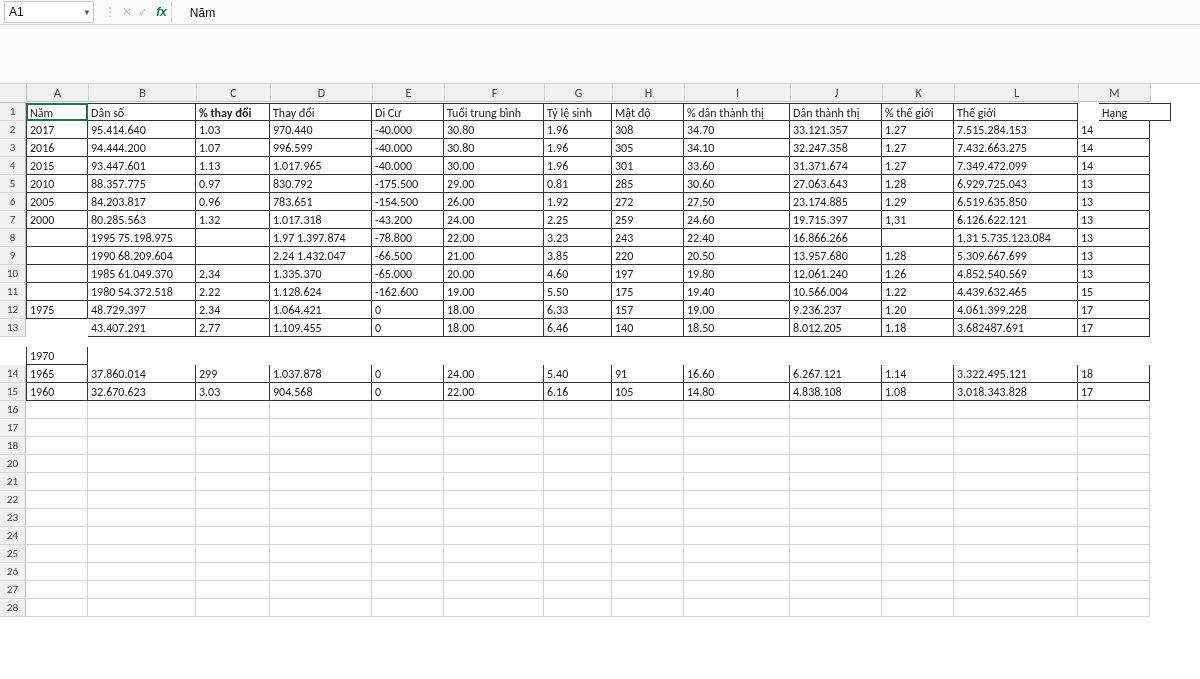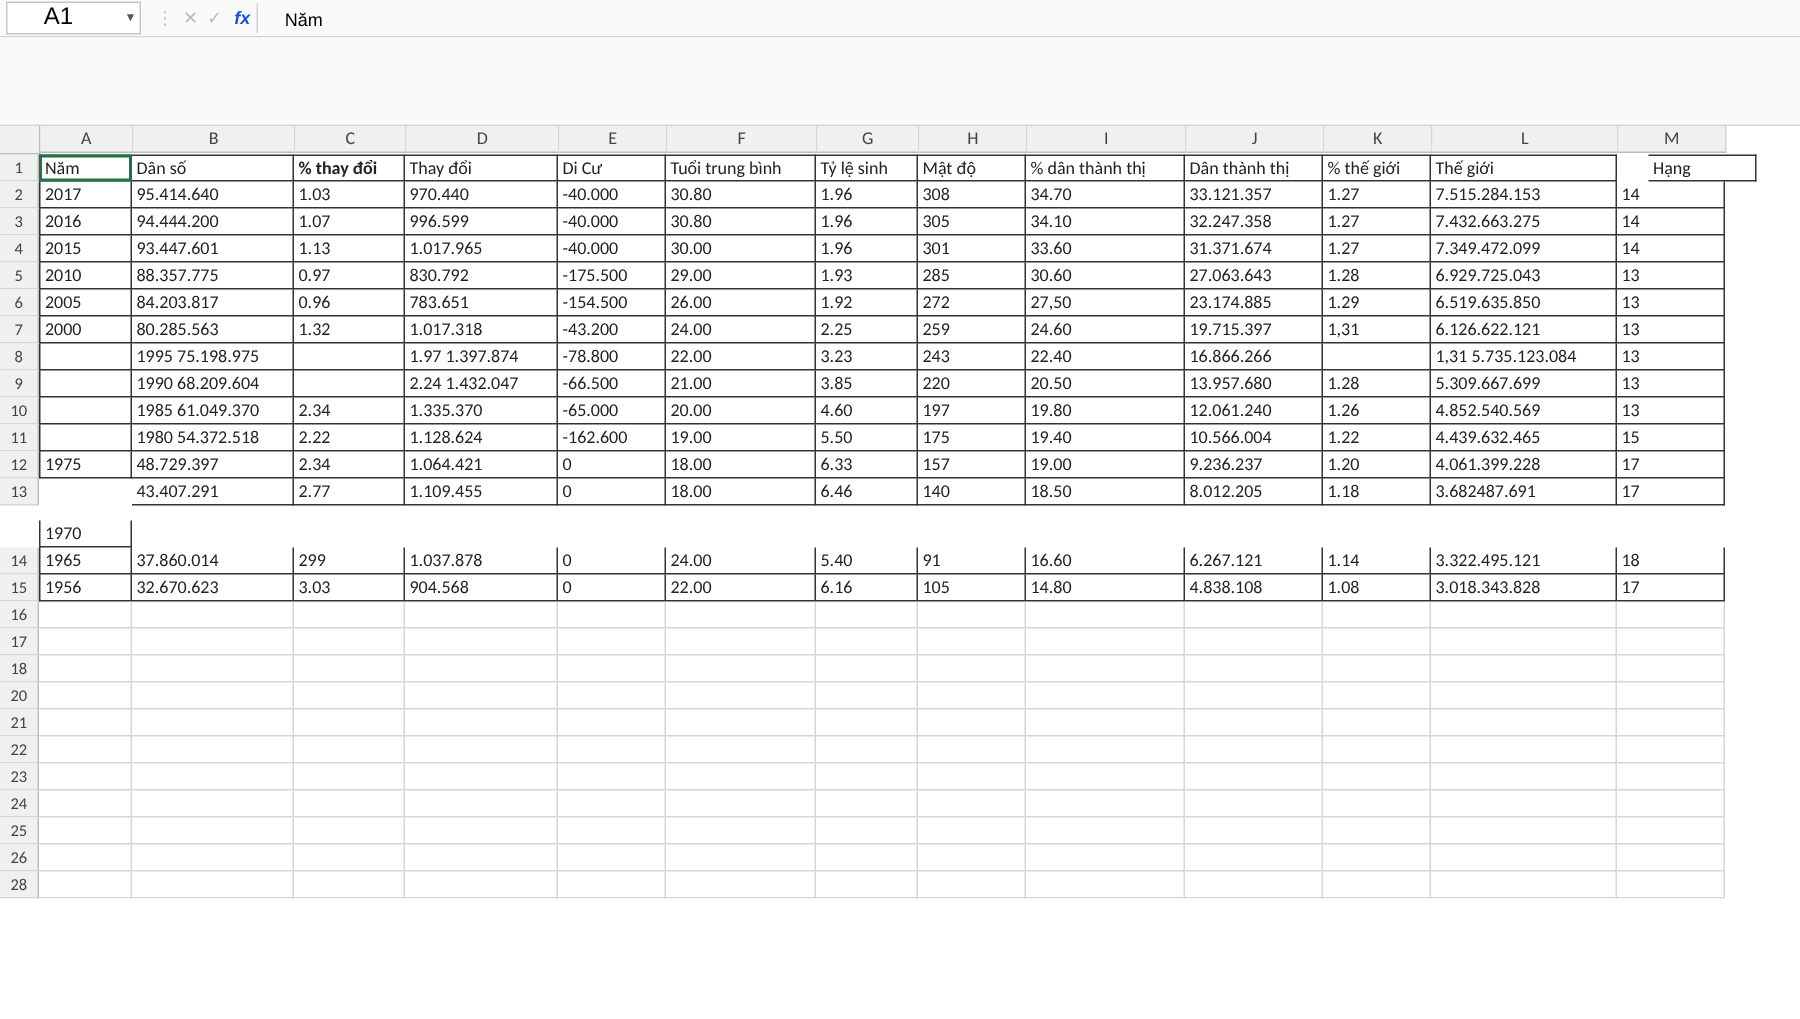--- a/index.html
+++ b/index.html
@@ -1,22 +1,22 @@
 <!DOCTYPE html>
 <html><head>
 <meta charset="utf-8">
 <style>
   html,body{margin:0;padding:0;font-family:Calibri,Arial,sans-serif;font-size:12px;color:#222;background:#fff;}
   .fx-bar{height:24px;display:flex;align-items:center;border-bottom:1px solid #d4d4d4;background:#fafafa;}
   .namebox{width:88px;height:20px;margin-left:4px;background:#fff;border:1px solid #c7c7c7;display:flex;align-items:center;position:relative;}
-  .namebox input{border:none;outline:none;width:60px;font-size:16px;padding-left:4px;background:transparent;text-align:center;}
+  .namebox input{border:none;outline:none;width:60px;font-size:12px;padding-left:4px;background:transparent;}
   .namebox .dd{position:absolute;right:2px;font-size:8px;color:#555;}
   .fx-tools{display:flex;align-items:center;gap:6px;margin-left:10px;color:#bdbdbd;}
   .fx-tools span{font-family:Arial;}
-  .fx-label{font-style:italic;font-weight:bold;color:#1d4ed8;margin-left:2px;}
+  .fx-label{font-style:italic;font-weight:bold;color:#0f766e;margin-left:2px;}
   .fx-input{flex:1;height:20px;margin-left:8px;}
   .fx-input input{width:100%;height:100%;border:none;outline:none;font-size:12px;padding-left:6px;background:transparent;}
   .gap{height:58px;background:#fafafa;border-bottom:1px solid #d4d4d4;}
   .corner{width:26px;height:18px;background:#f0f0f0;border-right:1px solid #bcbcbc;border-bottom:1px solid #bcbcbc;flex-shrink:0;}
   .col-headers{display:flex;}
   .col-h{height:18px;background:#f0f0f0;border-right:1px solid #d6d6d6;border-bottom:1px solid #bcbcbc;text-align:center;font-size:12px;color:#444;line-height:18px;box-sizing:border-box;}
   .row-h{width:26px;height:18px;background:#f0f0f0;border-right:1px solid #bcbcbc;border-bottom:1px solid #d6d6d6;text-align:center;font-size:11px;color:#444;line-height:18px;flex-shrink:0;box-sizing:border-box;}
   .row{display:flex;}
   .cell{height:18px;border-right:1px solid #d6d6d6;border-bottom:1px solid #d6d6d6;font-size:12px;line-height:18px;padding-left:3px;box-sizing:border-box;overflow:hidden;white-space:nowrap;}
   .cell.data{border-right:1px solid #333;border-bottom:1px solid #333;}
@@ -133,21 +133,21 @@
         <div class="cell cM data">14</div>
       </div>
       <div class="row">
         <div class="row-h">5</div>
         <div class="cell cA data" style="border-left: 1px solid rgb(51, 51, 51);">2010</div>
         <div class="cell cB data">88.357.775</div>
         <div class="cell cC data">0.97</div>
         <div class="cell cD data">830.792</div>
         <div class="cell cE data">-175.500</div>
         <div class="cell cF data">29.00</div>
-        <div class="cell cG data">1.93</div>
+        <div class="cell cG data">0.81</div>
         <div class="cell cH data">285</div>
         <div class="cell cI data">30.60</div>
         <div class="cell cJ data">27.063.643</div>
         <div class="cell cK data">1.28</div>
         <div class="cell cL data">6.929.725.043</div>
         <div class="cell cM data">13</div>
       </div>
       <div class="row">
         <div class="row-h">6</div>
         <div class="cell cA data" style="border-left: 1px solid rgb(51, 51, 51);">2005</div>
@@ -287,21 +287,21 @@
         <div class="cell cG data">5.40</div>
         <div class="cell cH data">91</div>
         <div class="cell cI data">16.60</div>
         <div class="cell cJ data">6.267.121</div>
         <div class="cell cK data">1.14</div>
         <div class="cell cL data">3.322.495.121</div>
         <div class="cell cM data">18</div>
       </div>
       <div class="row">
         <div class="row-h">15</div>
-        <div class="cell cA data" style="border-left: 1px solid rgb(51, 51, 51);">1956</div>
+        <div class="cell cA data" style="border-left: 1px solid rgb(51, 51, 51);">1960</div>
         <div class="cell cB data">32.670.623</div>
         <div class="cell cC data">3.03</div>
         <div class="cell cD data">904.568</div>
         <div class="cell cE data">0</div>
         <div class="cell cF data">22.00</div>
         <div class="cell cG data">6.16</div>
         <div class="cell cH data">105</div>
         <div class="cell cI data">14.80</div>
         <div class="cell cJ data">4.838.108</div>
         <div class="cell cK data">1.08</div>
@@ -462,20 +462,36 @@
         <div class="cell cF"></div>
         <div class="cell cG"></div>
         <div class="cell cH"></div>
         <div class="cell cI"></div>
         <div class="cell cJ"></div>
         <div class="cell cK"></div>
         <div class="cell cL"></div>
         <div class="cell cM"></div>
       </div>
       <div class="row">
+        <div class="row-h">27</div>
+        <div class="cell cA"></div>
+        <div class="cell cB"></div>
+        <div class="cell cC"></div>
+        <div class="cell cD"></div>
+        <div class="cell cE"></div>
+        <div class="cell cF"></div>
+        <div class="cell cG"></div>
+        <div class="cell cH"></div>
+        <div class="cell cI"></div>
+        <div class="cell cJ"></div>
+        <div class="cell cK"></div>
+        <div class="cell cL"></div>
+        <div class="cell cM"></div>
+      </div>
+      <div class="row">
         <div class="row-h">28</div>
         <div class="cell cA"></div>
         <div class="cell cB"></div>
         <div class="cell cC"></div>
         <div class="cell cD"></div>
         <div class="cell cE"></div>
         <div class="cell cF"></div>
         <div class="cell cG"></div>
         <div class="cell cH"></div>
         <div class="cell cI"></div>

